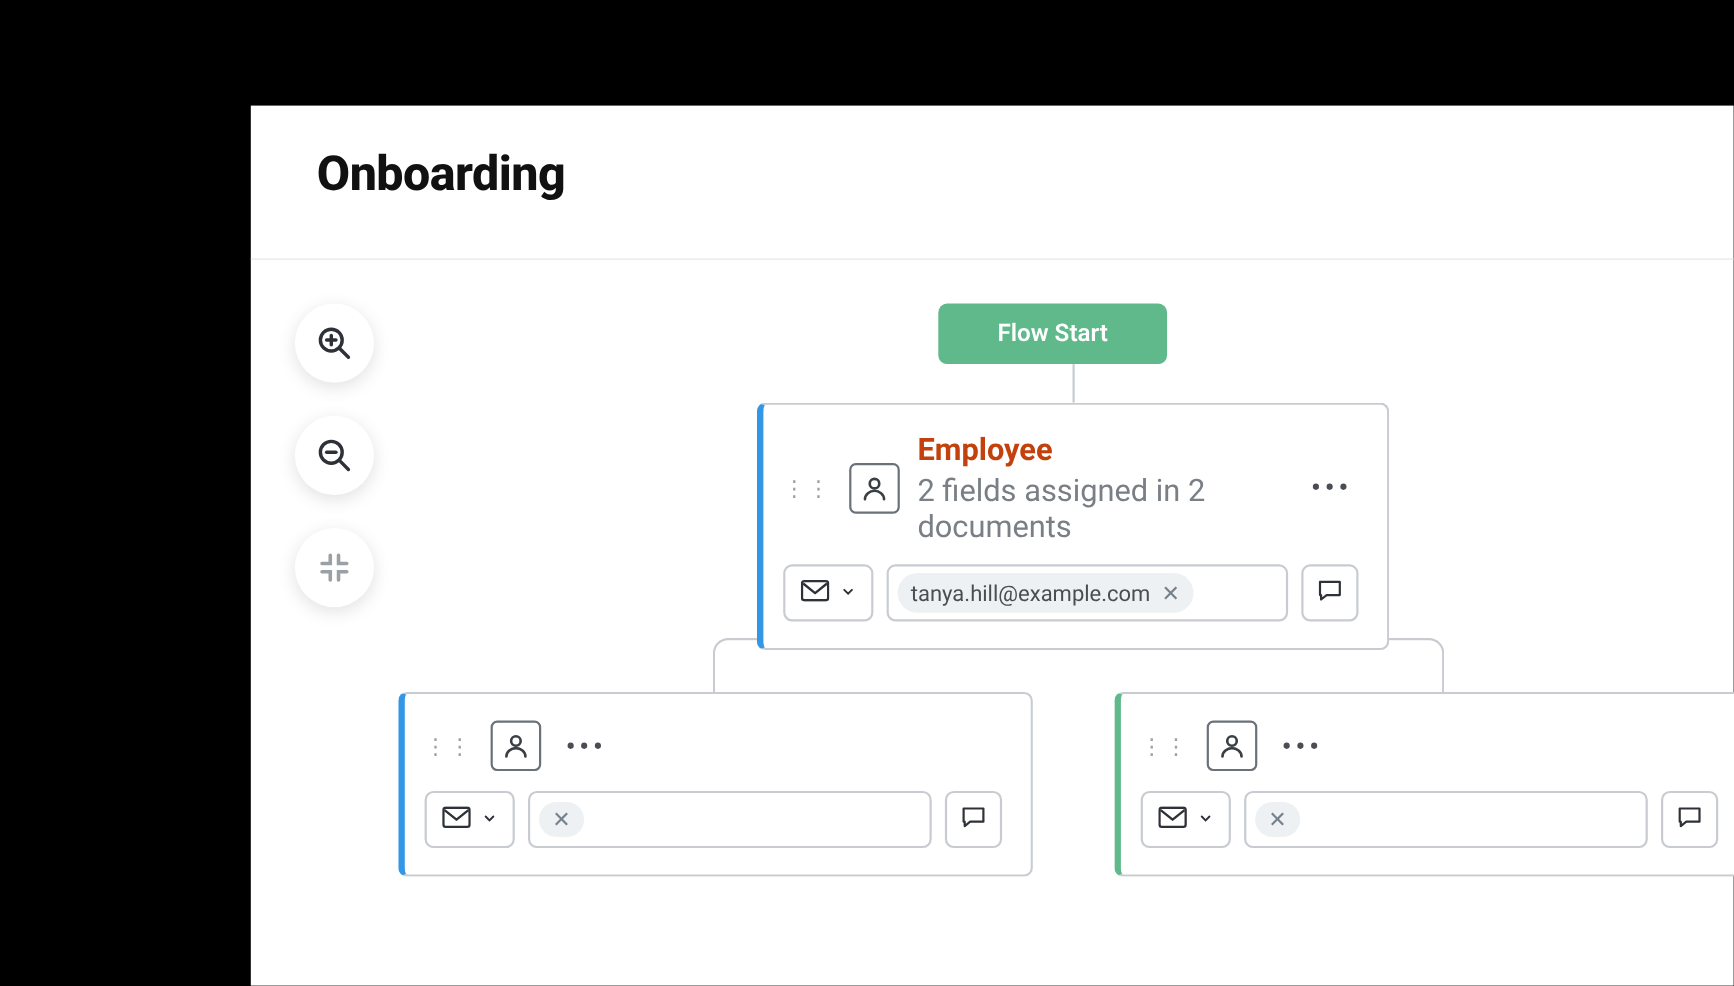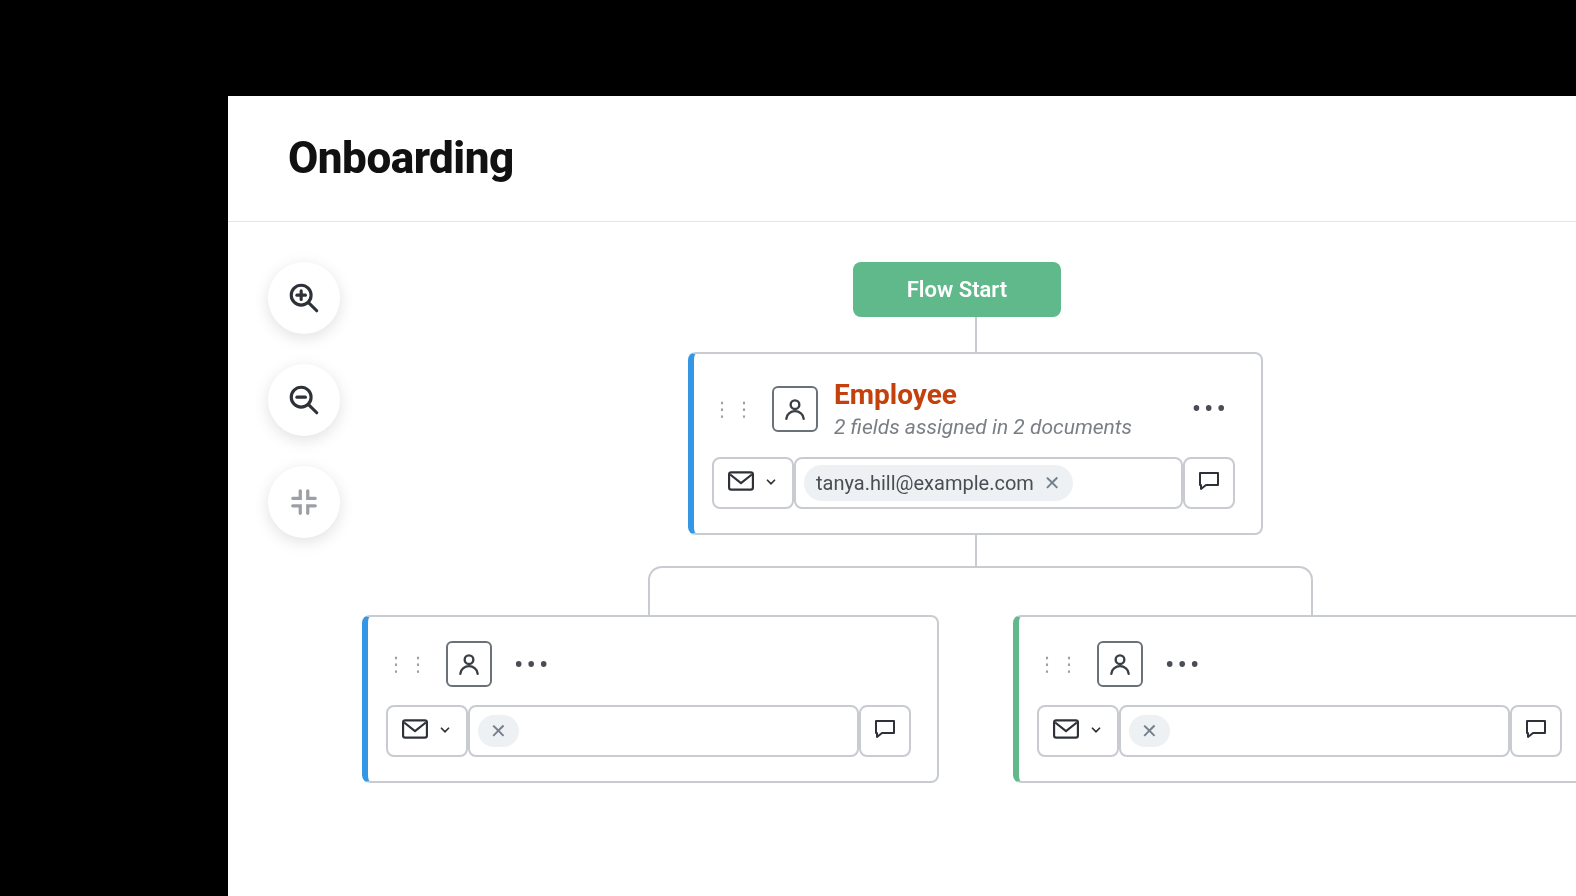--- a/index.html
+++ b/index.html
@@ -14,21 +14,21 @@
     position: absolute;
     left: 228px;
     top: 96px;
     width: 1348px; 
     height: 800px;
     background: #fff;
   }
   .header {
     padding: 36px 0 0 60px;
     border-bottom: 1px solid #e2e5e9;
-    height: 126px;
+    height: 140px;
   }
   .title {
     font-size: 44px;
     font-weight: 800;
     color: #111;
     margin: 0;
     letter-spacing: -0.5px;
   }
   .canvas {
     position: relative;
@@ -130,37 +130,36 @@
     color: #3a3f45;
   }
   .node-titles { flex: 1; }
   .node-title {
     font-size: 28px;
     font-weight: 700;
     color: #c2410c;
     margin: 0;
   }
   .node-sub {
-    font-size: 21px;
+    font-size: 28px;
     color: #7a7f86;
     margin: 4px 0 0 0;
-    font-style: italic;
   }
   .more-btn {
     color: #4a4e54;
     font-size: 28px;
     letter-spacing: 3px;
     cursor: pointer;
     padding: 4px 6px;
     user-select: none;
   }
   .node-row {
     display: flex;
     align-items: center;
-    gap: 0;
+    gap: 12px;
     padding-left: 0px;
   }
   .mail-btn {
     height: 52px;
     padding: 0 14px;
     border: 2px solid #c8ccd1;
     border-radius: 8px;
     display: flex;
     align-items: center;
     gap: 10px;

